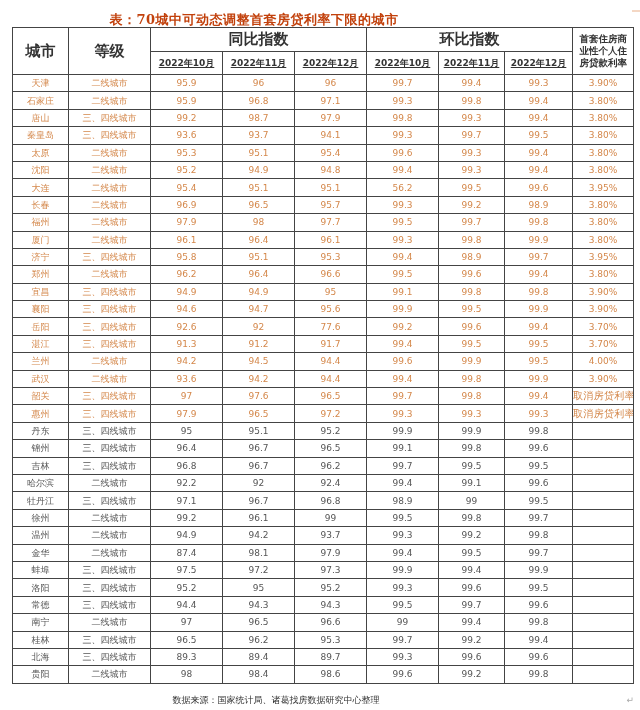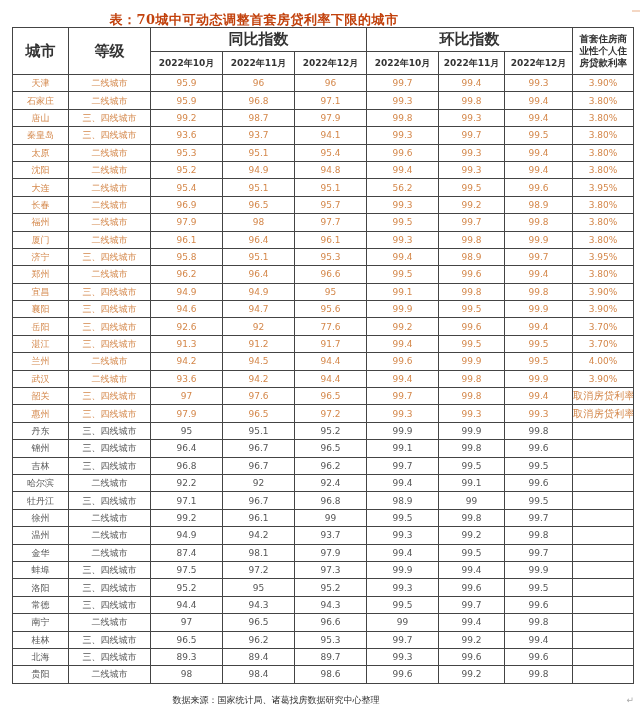--- a/index.html
+++ b/index.html
@@ -7,21 +7,21 @@
          font-family: "DejaVu Sans", sans-serif; }
   .title { position: absolute; top: 11px; left: 0; width: 508px; text-align: center;
            font-size: 13px; font-weight: bold; color: #c2410c; letter-spacing: 0.5px;
            font-family: "DejaVu Serif", serif; }
   .deco { position: absolute; top: 10px; right: 0; width: 8px; height: 2px; background: #f4d7c4; }
   table { position: absolute; left: 12px; top: 27px; width: 621px; border-collapse: collapse;
           table-layout: fixed; }
   th, td { border: 1px solid #444; text-align: center; padding: 0; overflow: hidden; white-space: nowrap; }
   th { font-size: 15px; font-weight: bold; color: #333; }
   thead tr.r1 th { height: 23px; }
-  thead tr.r2 th { height: 22px; font-size: 9px; }
+  thead tr.r2 th { height: 22px; font-size: 9px; text-decoration: underline; }
   th.rate { white-space: normal; line-height: 12px; font-size: 9.5px; padding: 0 6px; text-align: right; }
   td { height: 16.4px; font-size: 9px; line-height: 16px; color: #555; }
   tr.hl td { color: #d4874a; }
   td.note { font-size: 10px; letter-spacing: 0.3px; }
   .source { position: absolute; top: 694px; left: 0; width: 552px; text-align: center;
             font-size: 9px; color: #333; }
   .return-mark { position: absolute; top: 695px; right: 6px; font-size: 9px; color: #aaa; }
 </style>
 </head>
 <body>

